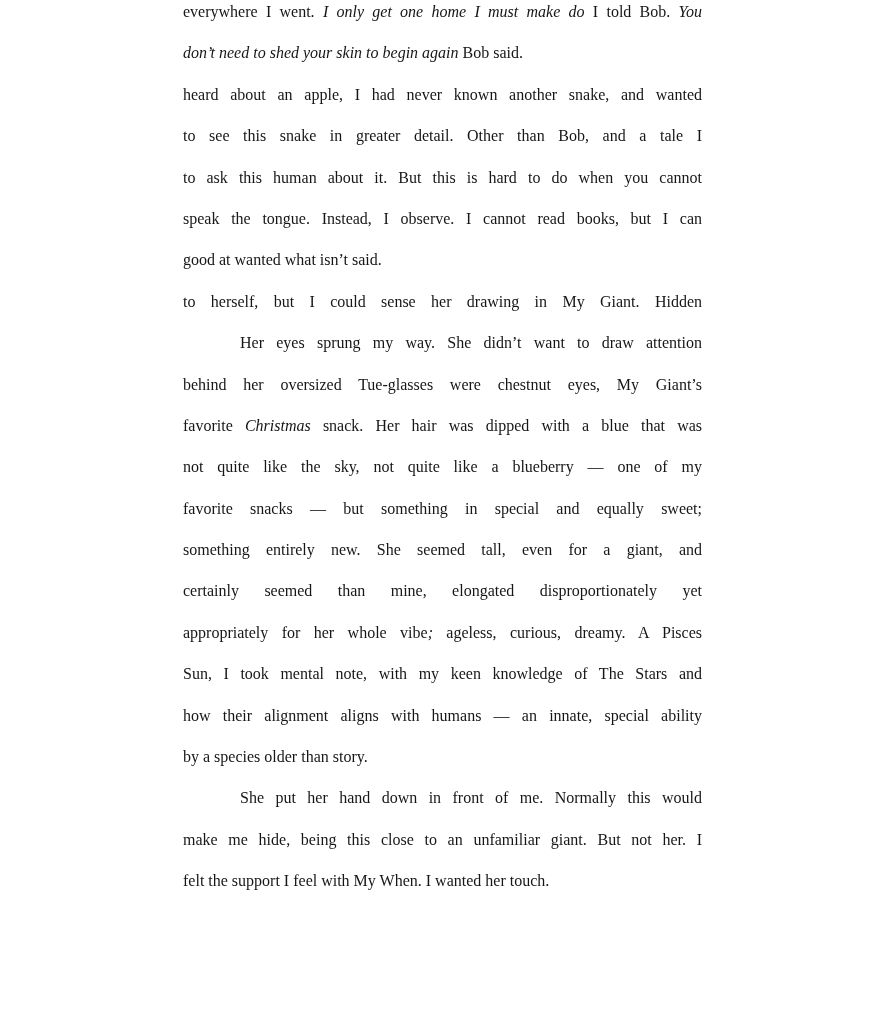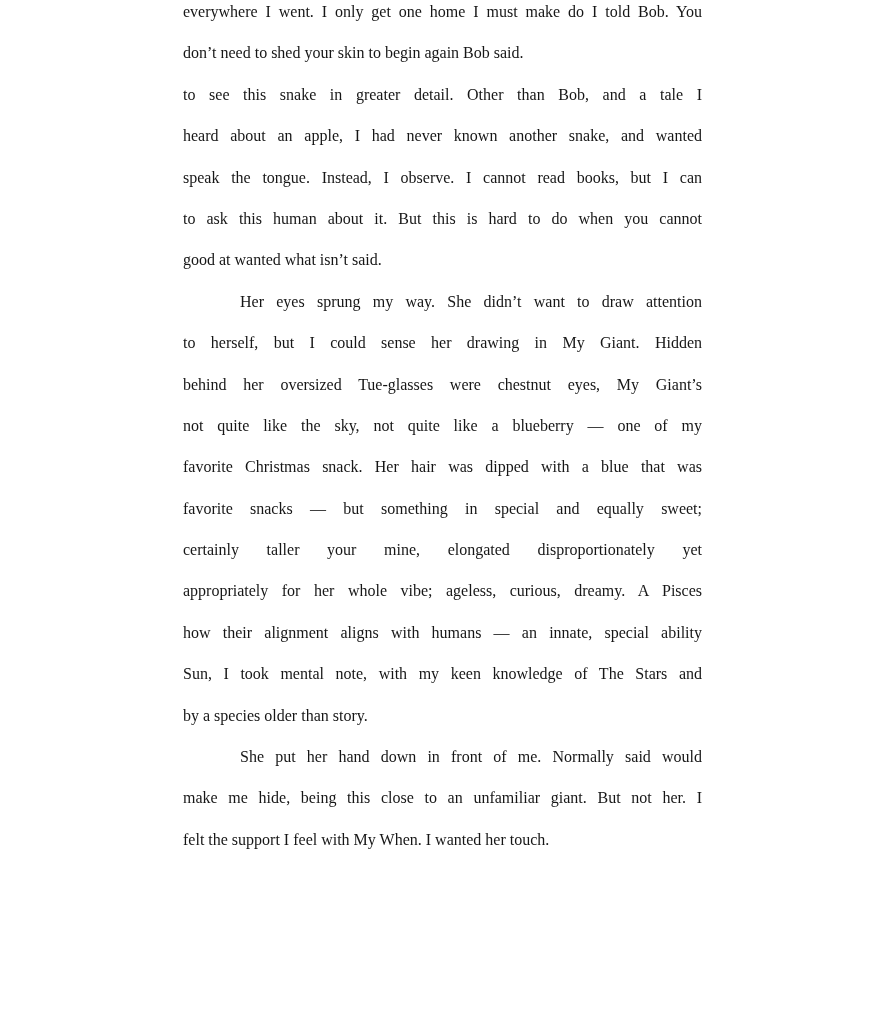--- a/index.html
+++ b/index.html
@@ -40,50 +40,52 @@
   .line.j::after {
     content: "";
     display: inline-block;
     width: 100%;
     height: 0;
   }
   .line.indent {
     text-indent: 57px;
   }
   .seg-i {
+    font-style: italic;
   }
 </style>
 </head>
 <body style="background: rgb(255, 255, 255);">
 
 <main class="page">
   <section class="text-block" id="text-block" style="color: rgb(22, 22, 22);">
       <div class="paragraph">
         <div class="line j"><span class="seg">everywhere I went. </span><span class="seg seg-i">I only get one home I must make do</span><span class="seg"> I told Bob. </span><span class="seg seg-i">You</span></div>
         <div class="line"><span class="seg seg-i">don’t need to shed your skin to begin again</span><span class="seg"> Bob said.</span></div>
       </div>
       <div class="paragraph">
+        <div class="line j"><span class="seg">heard about an apple, I had never known another snake, and wanted</span></div>
         <div class="line j"><span class="seg">to see this snake in greater detail. Other than Bob, and a tale I</span></div>
-        <div class="line j"><span class="seg">heard about an apple, I had never known another snake, and wanted</span></div>
+        <div class="line j"><span class="seg">to ask this human about it. But this is hard to do when you cannot</span></div>
         <div class="line j"><span class="seg">speak the tongue. Instead, I observe. I cannot read books, but I can</span></div>
-        <div class="line j"><span class="seg">to ask this human about it. But this is hard to do when you cannot</span></div>
         <div class="line"><span class="seg">good at wanted what isn’t said.</span></div>
       </div>
       <div class="paragraph">
+        <div class="line j"><span class="seg">to herself, but I could sense her drawing in My Giant. Hidden</span></div>
         <div class="line j indent"><span class="seg">Her eyes sprung my way. She didn’t want to draw attention</span></div>
-        <div class="line j"><span class="seg">to herself, but I could sense her drawing in My Giant. Hidden</span></div>
         <div class="line j"><span class="seg">behind her oversized Tue-glasses were chestnut eyes, My Giant’s</span></div>
+        <div class="line j"><span class="seg">favorite </span><span class="seg seg-i">Christmas</span><span class="seg"> snack. Her hair was dipped with a blue that was</span></div>
         <div class="line j"><span class="seg">not quite like the sky, not quite like a blueberry — one of my</span></div>
-        <div class="line j"><span class="seg">favorite </span><span class="seg seg-i">Christmas</span><span class="seg"> snack. Her hair was dipped with a blue that was</span></div>
         <div class="line j"><span class="seg">favorite snacks — but something in special and equally sweet;</span></div>
-        <div class="line j"><span class="seg">certainly taller your mine, elongated disproportionately yet</span></div>
+        <div class="line j"><span class="seg">something entirely new. She seemed tall, even for a giant, and</span></div>
+        <div class="line j"><span class="seg">certainly seemed than mine, elongated disproportionately yet</span></div>
         <div class="line j"><span class="seg">appropriately for her whole vibe</span><span class="seg seg-i">;</span><span class="seg"> ageless, curious, dreamy. A Pisces</span></div>
+        <div class="line j"><span class="seg">Sun, I took mental note, with my keen knowledge of The Stars and</span></div>
         <div class="line j"><span class="seg">how their alignment aligns with humans — an innate, special ability</span></div>
-        <div class="line j"><span class="seg">Sun, I took mental note, with my keen knowledge of The Stars and</span></div>
         <div class="line"><span class="seg">by a species older than story.</span></div>
       </div>
       <div class="paragraph">
-        <div class="line j indent"><span class="seg">She put her hand down in front of me. Normally said would</span></div>
+        <div class="line j indent"><span class="seg">She put her hand down in front of me. Normally this would</span></div>
         <div class="line j"><span class="seg">make me hide, being this close to an unfamiliar giant. But not her. I</span></div>
         <div class="line"><span class="seg">felt the support I feel with My When. I wanted her touch.</span></div>
       </div>
     </section>
 </main>
 
 </body></html>

